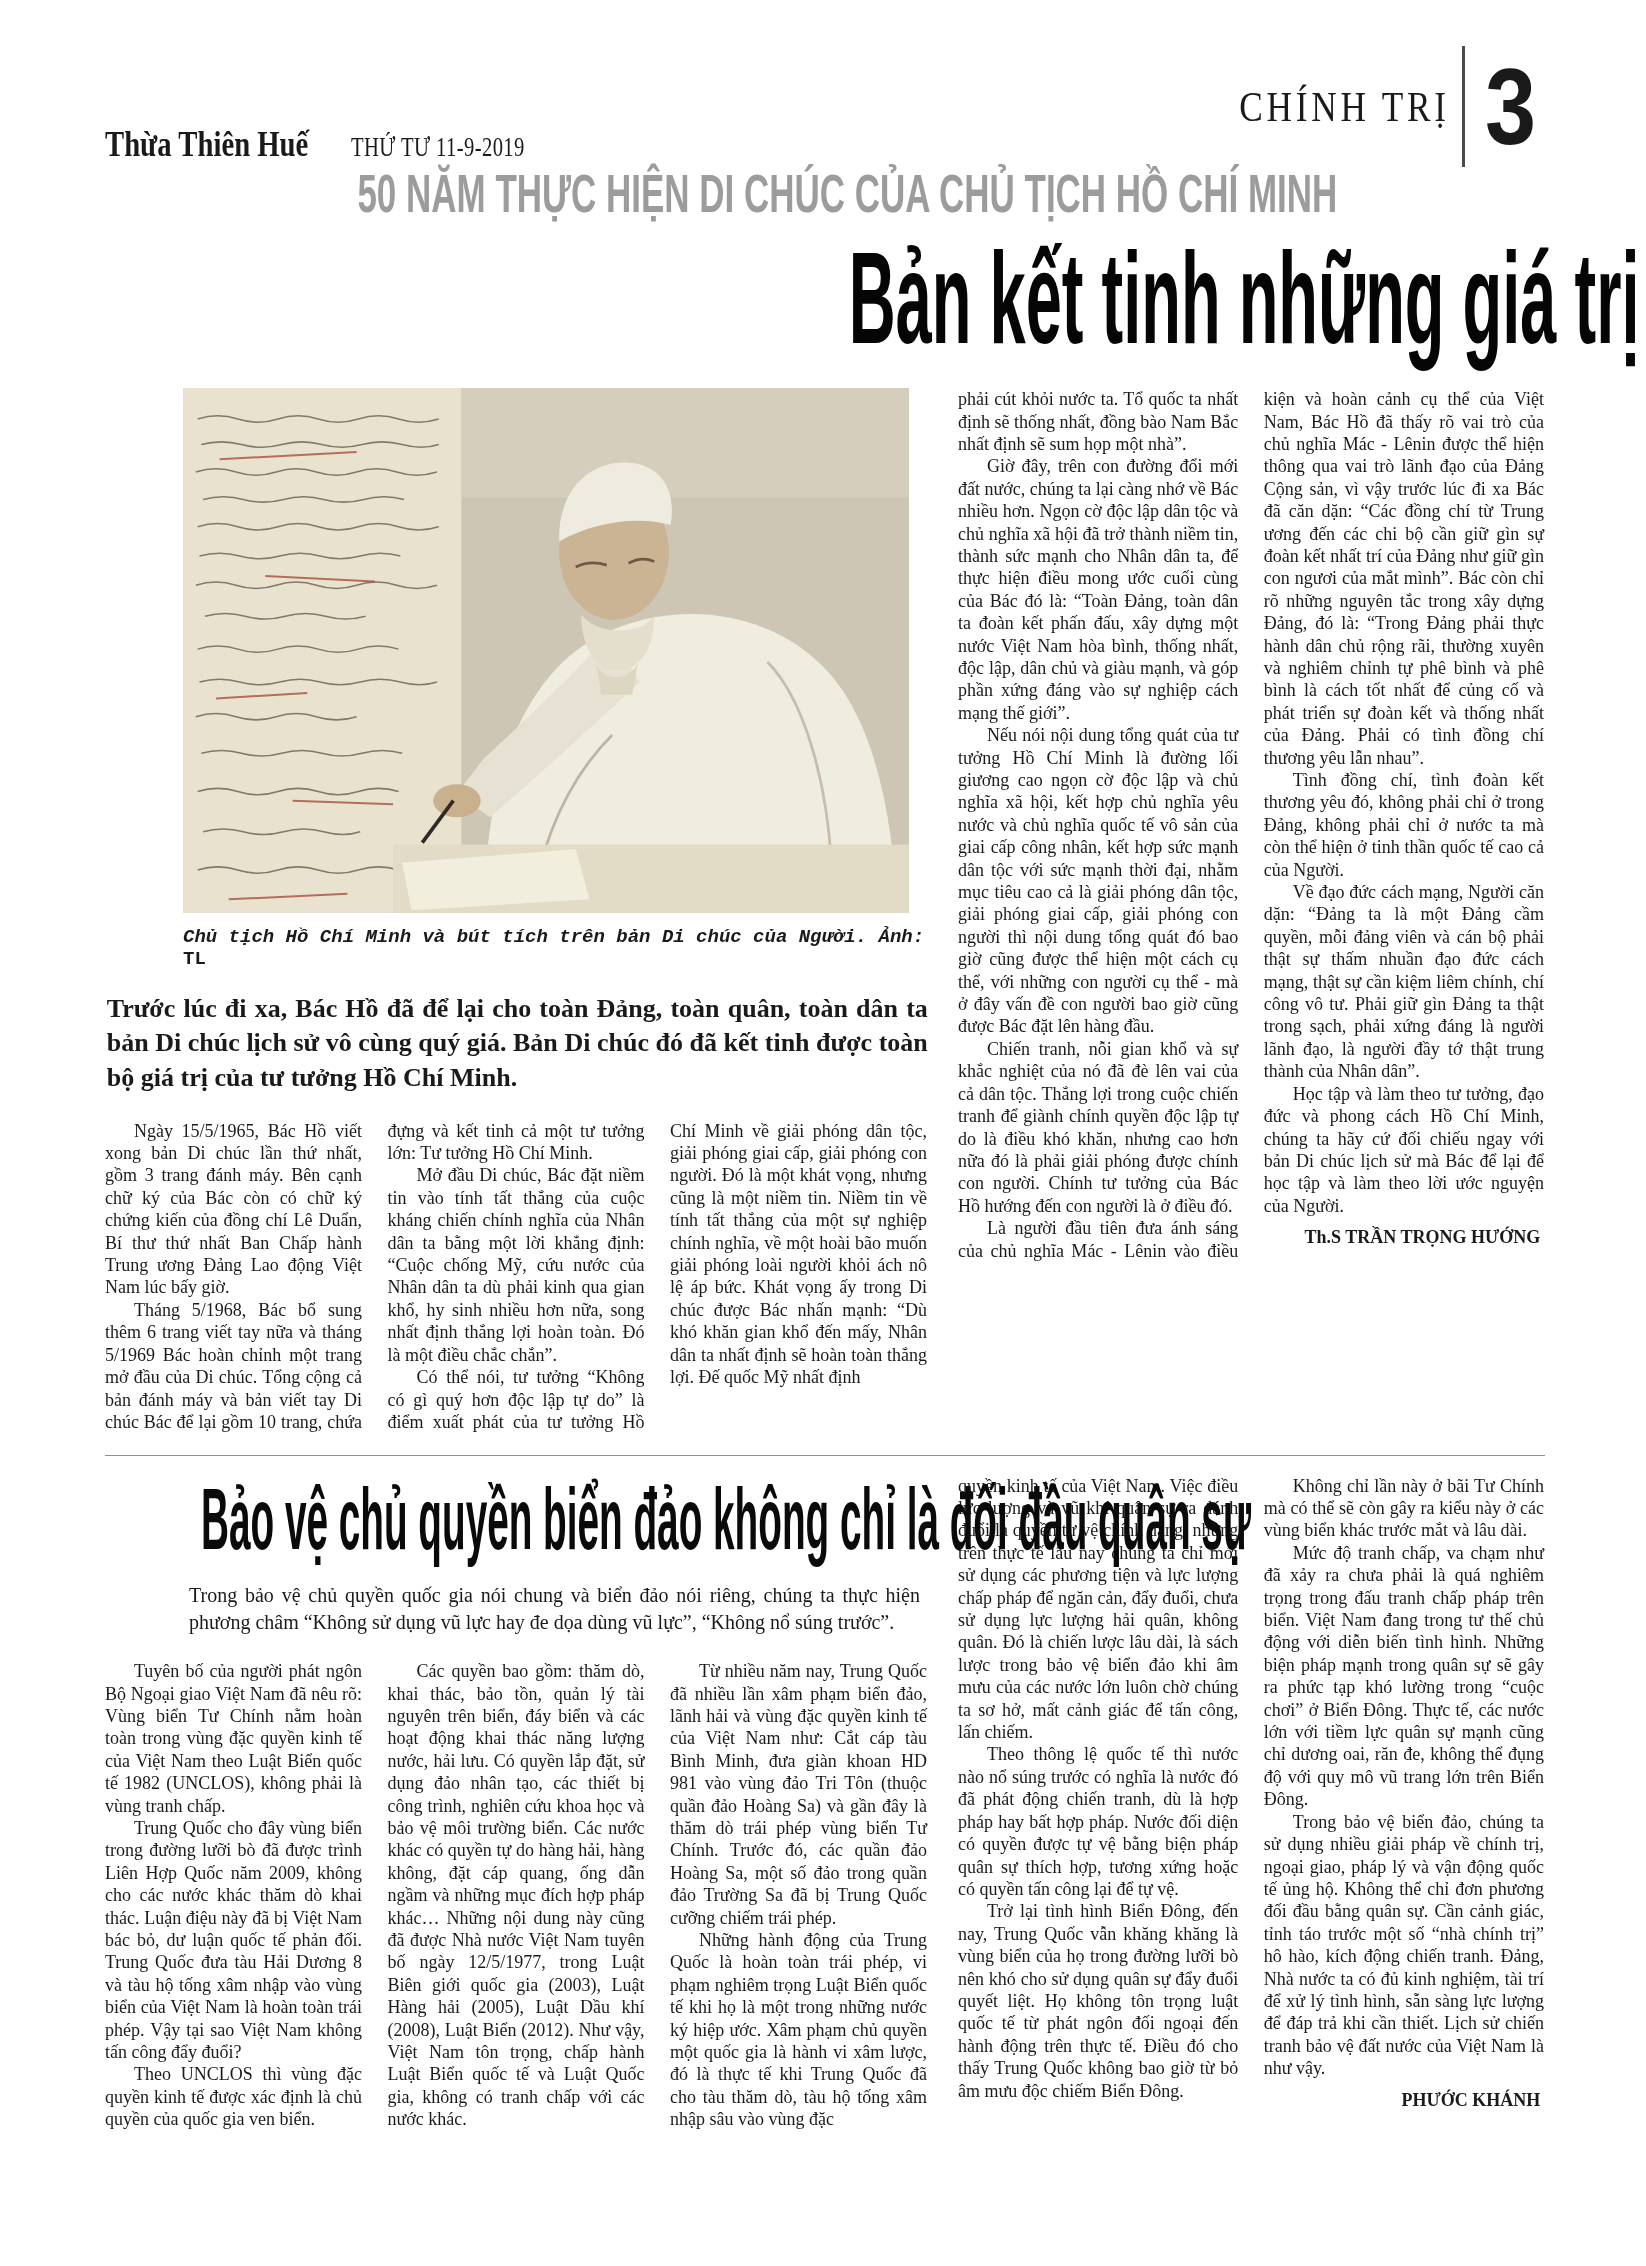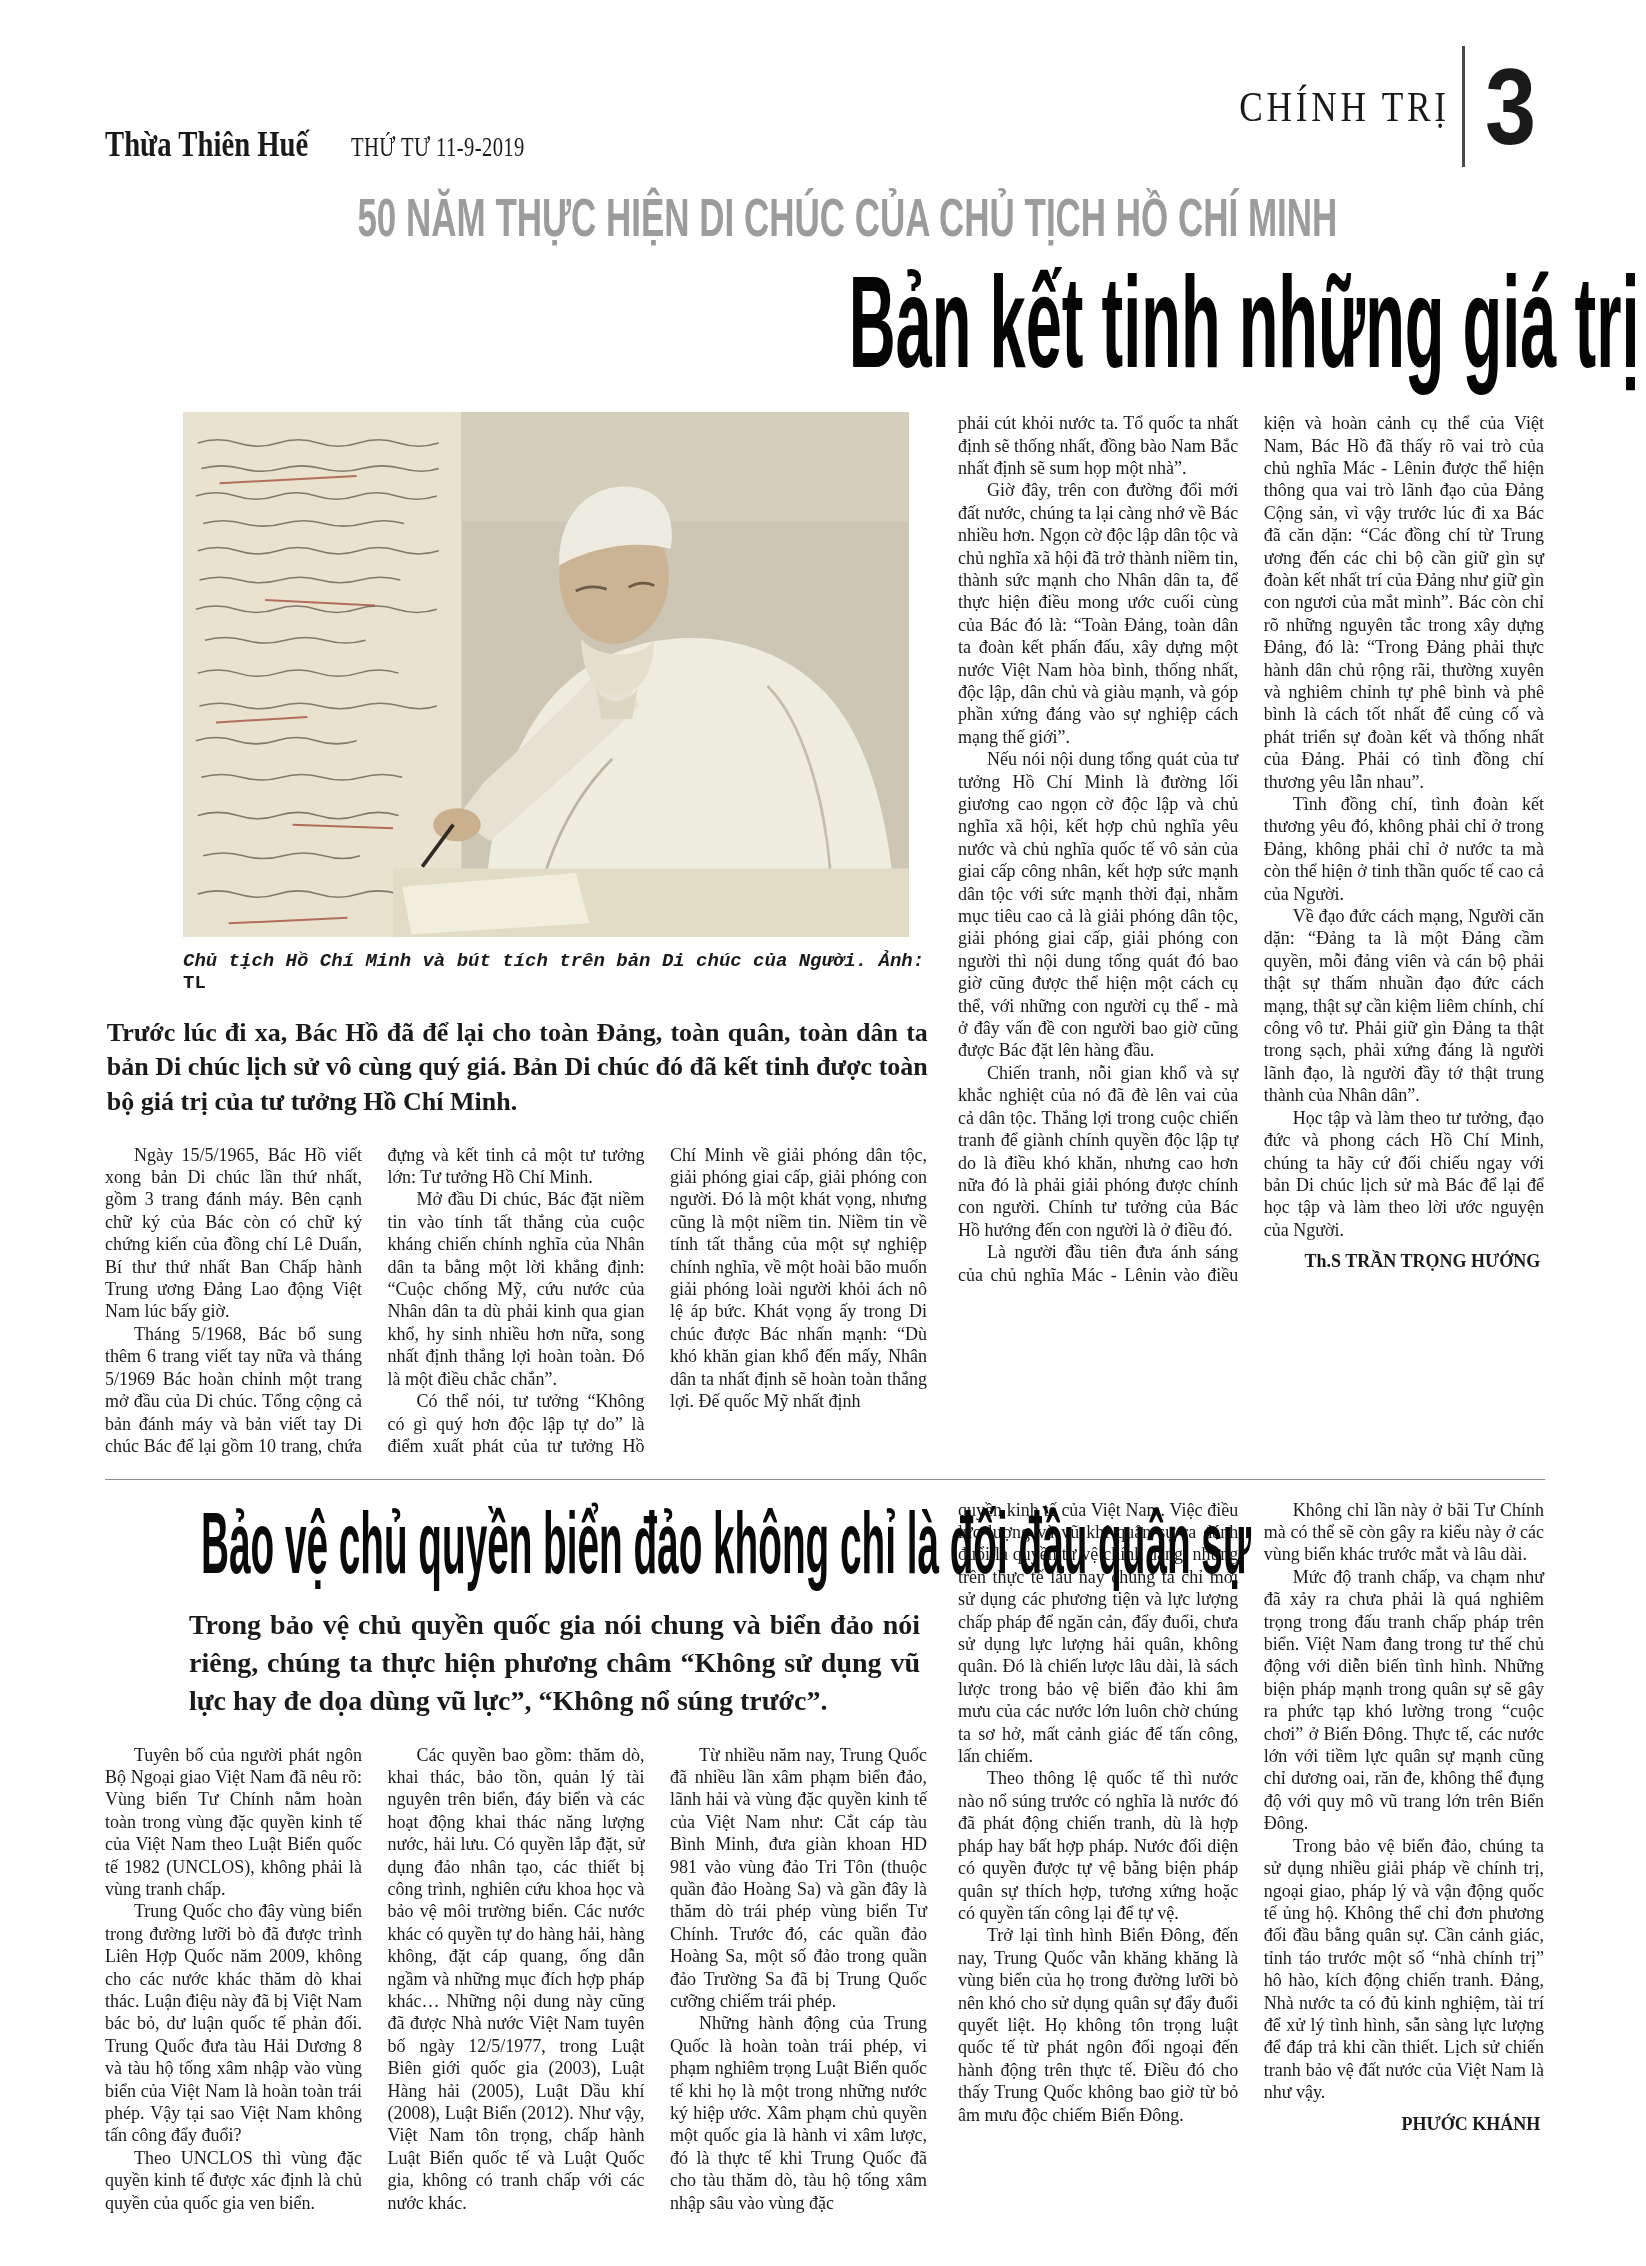--- a/index.html
+++ b/index.html
@@ -12,21 +12,21 @@
   .masthead{font-weight:bold;font-size:35px;line-height:1;display:inline-block;transform:scaleX(.82);transform-origin:left bottom;white-space:nowrap;}
   .issue-date{font-size:26.5px;line-height:1.05;display:inline-block;transform:scaleX(.78);transform-origin:left bottom;white-space:nowrap;letter-spacing:0.5px;margin-left:-24px;}
   .header-right{display:flex;align-items:center;gap:20px;}
   .section-label{font-size:43px;letter-spacing:4.6px;display:inline-block;transform:scaleX(.82);transform-origin:right center;white-space:nowrap;margin-right:-7.3px;}
   .header-bar{width:2.7px;height:121px;background:#4a4a4a;}
   .page-number{font-family:"Liberation Sans","DejaVu Sans",sans-serif;font-weight:bold;font-size:108px;line-height:.88;display:inline-block;transform:scaleX(.85);transform-origin:left bottom;}
 
   
   .center-line{text-align:center;white-space:nowrap;}
   .cond{display:inline-block;white-space:nowrap;font-family:"Liberation Sans","DejaVu Sans",sans-serif;font-weight:bold;line-height:1;}
-  .kicker-line{margin-top:24px;height:57px;}
+  .kicker-line{height:57px;}
   .kicker-line .cond{font-size:53px;color:#9c9c9c;transform:scaleX(.66);transform-origin:center top;}
   .headline1-line{margin-top:9.1px;height:155px;}
   .headline1-line .cond{font-size:130px;color:#050505;transform:scaleX(.50);transform-origin:center top;}
 
   
   .art-body{display:flex;gap:31px;align-items:flex-start;}
   .art-left{width:822px;flex:0 0 822px;}
   .art-right{width:586px;flex:0 0 586px;}
   .flow{font-size:18px;line-height:1.245;text-align:justify;}
   .flow p{margin:0;text-indent:29px;}
@@ -42,21 +42,21 @@
   .caption .credit{font-style:normal;}
   .intro1{font-size:26px;font-weight:bold;line-height:1.33;margin:0 0 24px 1.8px;width:821px;text-align:justify;}
   .art1-cols{margin-top:1.8px;}
 
   
   .article-divider{border:none;border-top:1.4px solid #8f8f8f;margin:22px 0 18.3px 0;}
 
   
   .headline2-line{height:102px;text-align:left;margin-left:96px;white-space:nowrap;}
   .headline2-line .cond{font-size:88px;color:#0a0a0a;transform:scaleX(.44);transform-origin:left top;}
-  .intro2{font-size:28px;font-weight:bold;line-height:1.35;margin:5.5px 0 24px 84px;width:731px;text-align:justify;}
+  .intro2{font-size:20px;font-weight:normal;line-height:1.35;margin:5.5px 0 24px 84px;width:731px;text-align:justify;}
 </style>
 </head>
 <body>
 
 <div class="page">
 
   <div class="header">
     <div class="header-left">
       <span class="masthead">Thừa Thiên Huế</span>
       <span class="issue-date">THỨ TƯ 11-9-2019</span>

